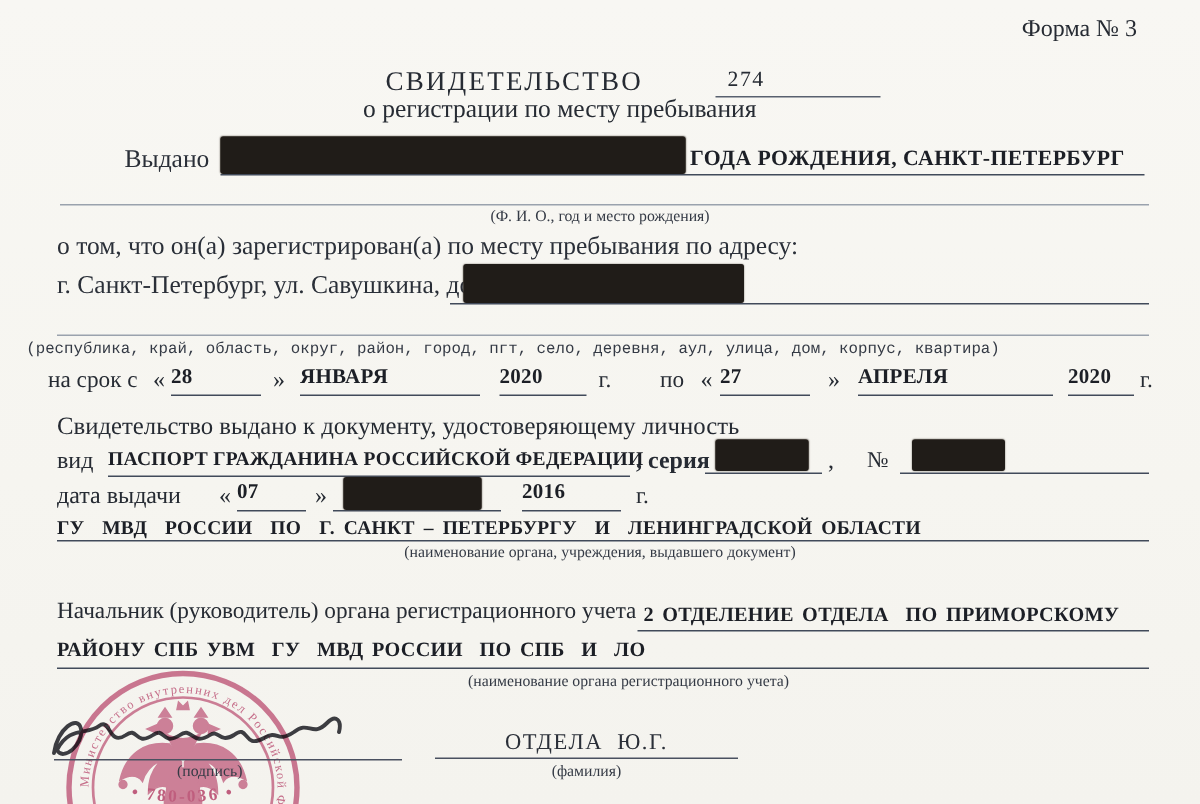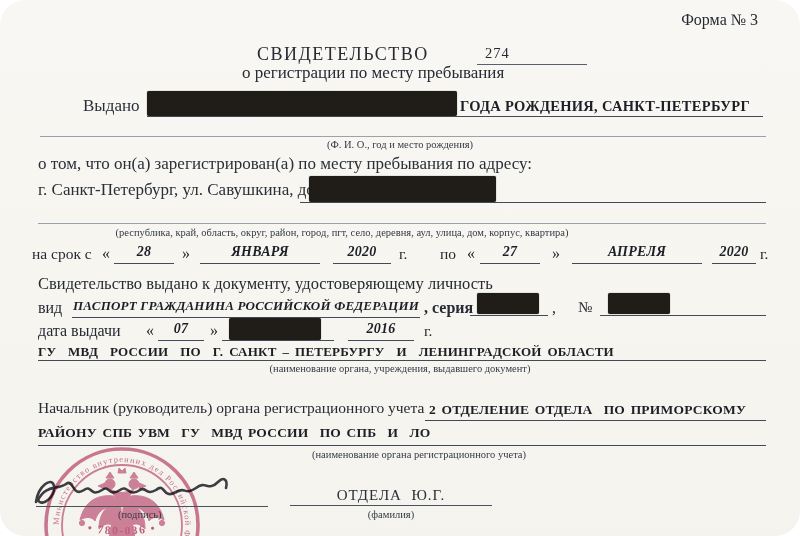--- a/index.html
+++ b/index.html
@@ -1,27 +1,26 @@
 <!DOCTYPE html>
 <html><head>
 <meta charset="utf-8">
 <style>
   html,body{margin:0;padding:0;}
   .page{
     position:relative; width:800px; height:536px; overflow:hidden;
     background:linear-gradient(180deg,#f8f7f3 0%,#f6f5f0 60%,#f4f3ee 100%);
     font-family:"Liberation Serif","DejaVu Serif",serif;
     color:#262b33;
-    border-radius:25px;
   }
   .abs{position:absolute; white-space:pre;}
   .tmpl{font-size:17px; color:#2a2f38;}
   .val{font-weight:bold; color:#1c1f26; letter-spacing:.2px;}
   .cap{font-size:10.5px; color:#343a45; text-align:center; white-space:pre;}
-  .cell{text-align:center; border-bottom:1.5px solid #414a5a;font-style:italic;}
+  .cell{border-bottom:1.5px solid #414a5a;}
   .thinline{border-bottom:1.3px solid #9aa2ad; height:0;}
   .darkline{border-bottom:1.5px solid #414a5a; height:0;}
   .redact{background:#201c18; border-radius:2px; box-shadow:0 0 1px #4a433c;}
 
   .forma        {top:11px;  right:42px; font-size:16px;}
   .title        {top:44px;  left:257px; font-size:18px; letter-spacing:1.5px;}
   .certnum      {top:45px;  left:477px; width:102px; height:19px; border-bottom:1.5px solid #58606f; font-size:14.5px; padding-left:8px; letter-spacing:1px;}
   .subtitle     {top:63px;  left:242px; font-size:17px;}
 
   .issued-label {top:96px;  left:83px;}
@@ -29,21 +28,21 @@
   .issued-val   {top:98px;  left:460px; font-size:14.5px; letter-spacing:.3px;}
   .line-issued  {top:116px; left:147px; width:616px;}
   .line-fio     {top:136px; left:40px;  width:726px;}
   .cap-fio      {top:139px; left:0;     width:800px;}
 
   .statement    {top:154px; left:38px;}
   .addr-prefix  {top:180px; left:38px;}
   .bar-house    {top:176px; left:309px; width:187px; height:26px;}
   .line-addr1   {top:202px; left:300px; width:466px;}
   .line-addr2   {top:223px; left:38px;  width:728px;}
-  .cap-addr     {top:227px; left:0;     width:684px;}
+  .cap-addr     {top:227px; left:0;     width:684px;font-family:Liberation Mono, monospace;}
   .p-tmpl       {font-size:15.5px;}
   .p-val        {font-size:14px;}
   .srok         {top:245px; left:32px;}
   .q1           {top:245px; left:102px;}
   .fday         {top:244px; left:114px; width:60px; height:19px;}
   .q2           {top:245px; left:182px;}
   .fmonth       {top:244px; left:200px; width:120px; height:19px;}
   .fyear        {top:244px; left:333px; width:58px;  height:19px;}
   .g1           {top:245px; left:399px;}
   .powrd        {top:245px; left:440px;}

